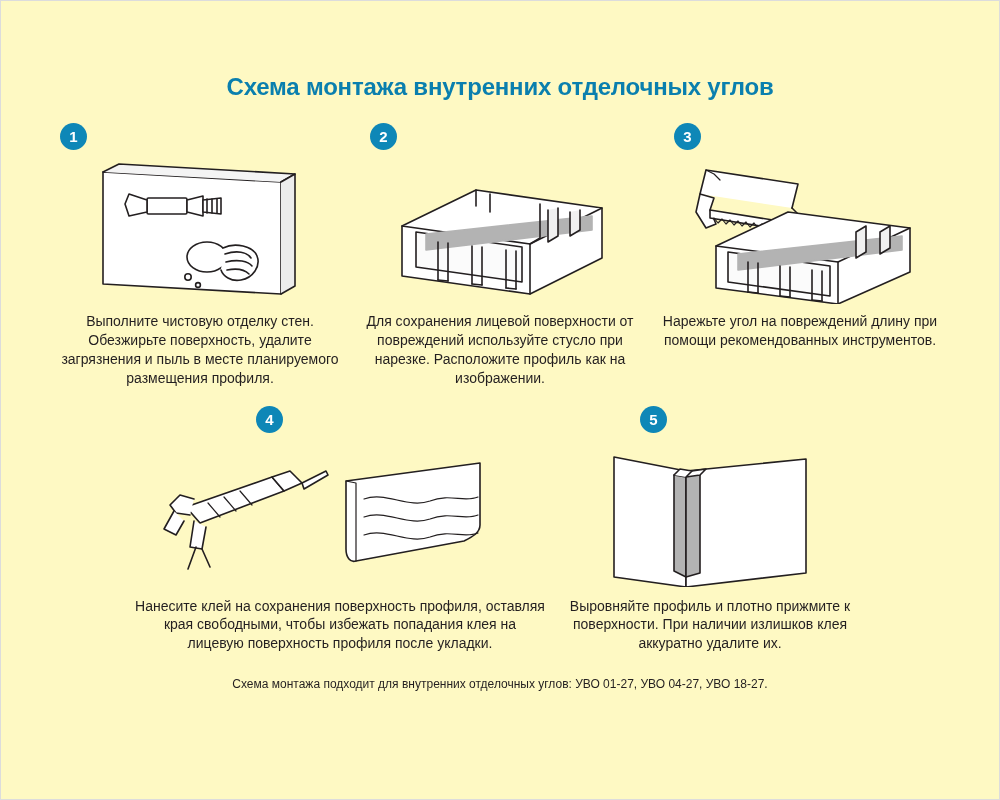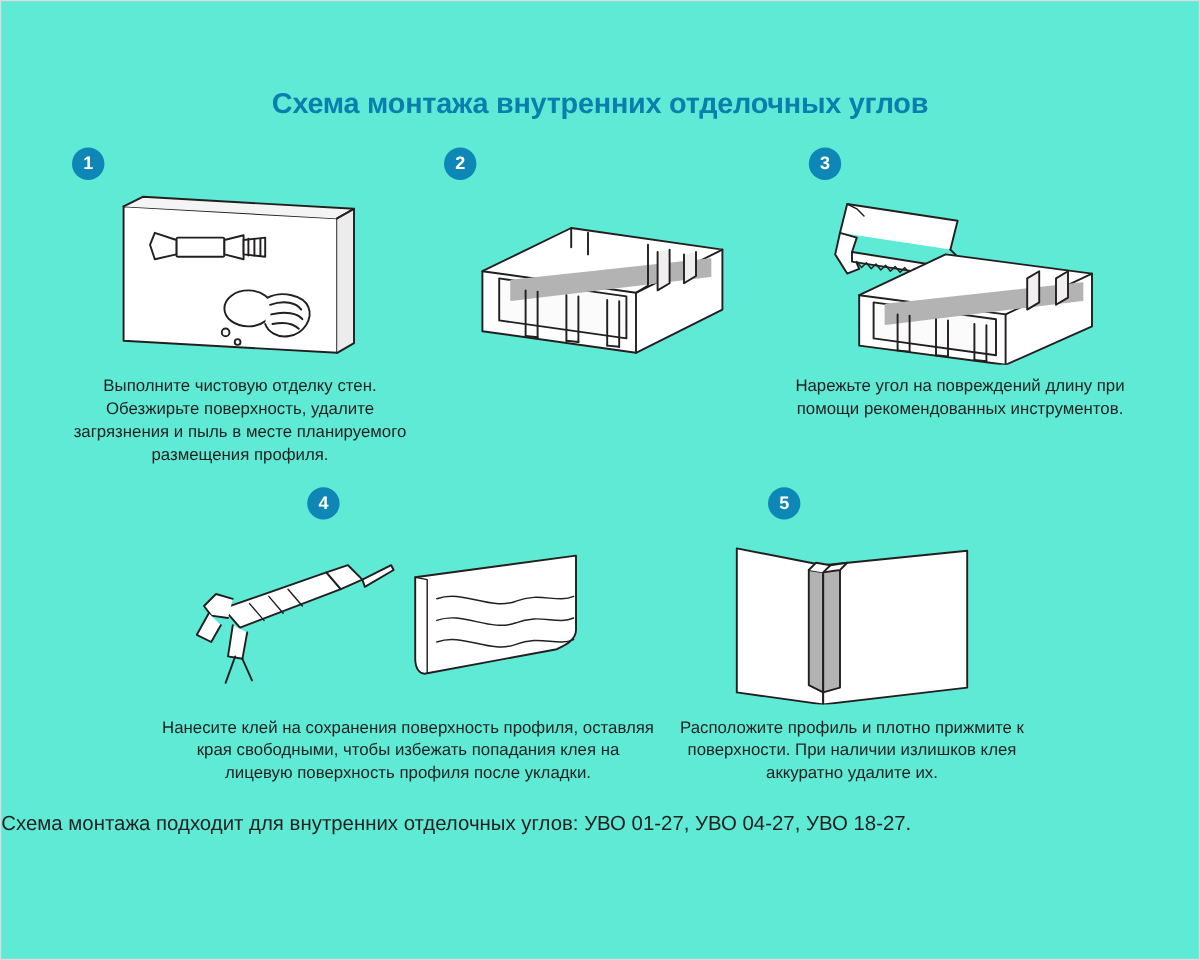--- a/index.html
+++ b/index.html
@@ -13,21 +13,21 @@
     font-family: "Liberation Sans", sans-serif;
     color: #231f20;
     overflow: hidden;
   }
   .sheet {
     position: relative;
     width: 1000px;
     height: 800px;
     box-sizing: border-box;
     border: 1px solid #dcdcdc;
-    background: #5eead4;
+    background: #fef9c3;
   }
   .title {
     text-align: center;
     font-size: 24px;
     font-weight: bold;
     color: #0a7fae;
     letter-spacing: -0.2px;
     margin-top: 72px;
   }
 
@@ -85,21 +85,22 @@
     font-size: 14px;
     line-height: 1.35;
     color: #231f20;
   }
   .cap-top { width: 290px; margin-top: 8px; }
   .cap-4 { width: 410px; margin-top: 10px; }
   .cap-5 { width: 300px; margin-top: 10px; }
 
   .footer {
     margin-top: 24px;
-    font-size: 17px;
+    text-align: center;
+    font-size: 12px;
     color: #231f20;
   }
 </style>
 </head>
 <body>
 
 <div class="sheet">
 
   <div class="title">Схема монтажа внутренних отделочных углов</div>
 
@@ -165,20 +166,21 @@
             </g>
 
             <path d="M150 90 L160 84 L160 50"></path>
             <path d="M168 56 L168 88 L178 82 L178 54" fill="#f0f0f0"></path>
             <path d="M190 58 L190 82 L200 76 L200 56" fill="#f0f0f0"></path>
             <path d="M96 36 L96 52"></path>
             <path d="M110 40 L110 58"></path>
           </g>
         </svg>
       </div>
+      <div class="caption cap-top">Для сохранения лицевой поверхности от повреждений используйте стусло при нарезке. Расположите профиль как на изображении.</div>
     </div>
 
     <div class="step step-top">
       <div class="badge badge-3">3</div>
       <div class="art">
         <svg width="240" height="150" viewBox="0 0 240 150">
           <g fill="none" stroke="#231f20" stroke-width="1.6" stroke-linejoin="round" stroke-linecap="round">
 
             <g>
               <path d="M20 40 L26 16 L118 30 L112 54" fill="#ffffff"></path>
@@ -258,20 +260,20 @@
 
             <path d="M96 34 L216 22 L216 136 L96 150 Z" fill="#ffffff"></path>
 
             <path d="M84 38 L96 40 L96 140 L84 134 Z" fill="#b3b3b3" stroke="#231f20"></path>
             <path d="M96 40 L110 38 L110 136 L96 140 Z" fill="#b3b3b3" stroke="#231f20"></path>
             <path d="M84 38 L90 32 L102 34 L96 40" fill="#ffffff"></path>
             <path d="M102 34 L116 32 L110 38" fill="#ffffff"></path>
           </g>
         </svg>
       </div>
-      <div class="caption cap-5">Расположите профиль и плотно прижмите к поверхности. При наличии излишков клея аккуратно удалите их.</div>
+      <div class="caption cap-5">Выровняйте профиль и плотно прижмите к поверхности. При наличии излишков клея аккуратно удалите их.</div>
     </div>
 
   </div>
 
   <div class="footer">Схема монтажа подходит для внутренних отделочных углов: УВО 01-27, УВО 04-27, УВО 18-27.</div>
 
 </div>
 
 </body></html>

